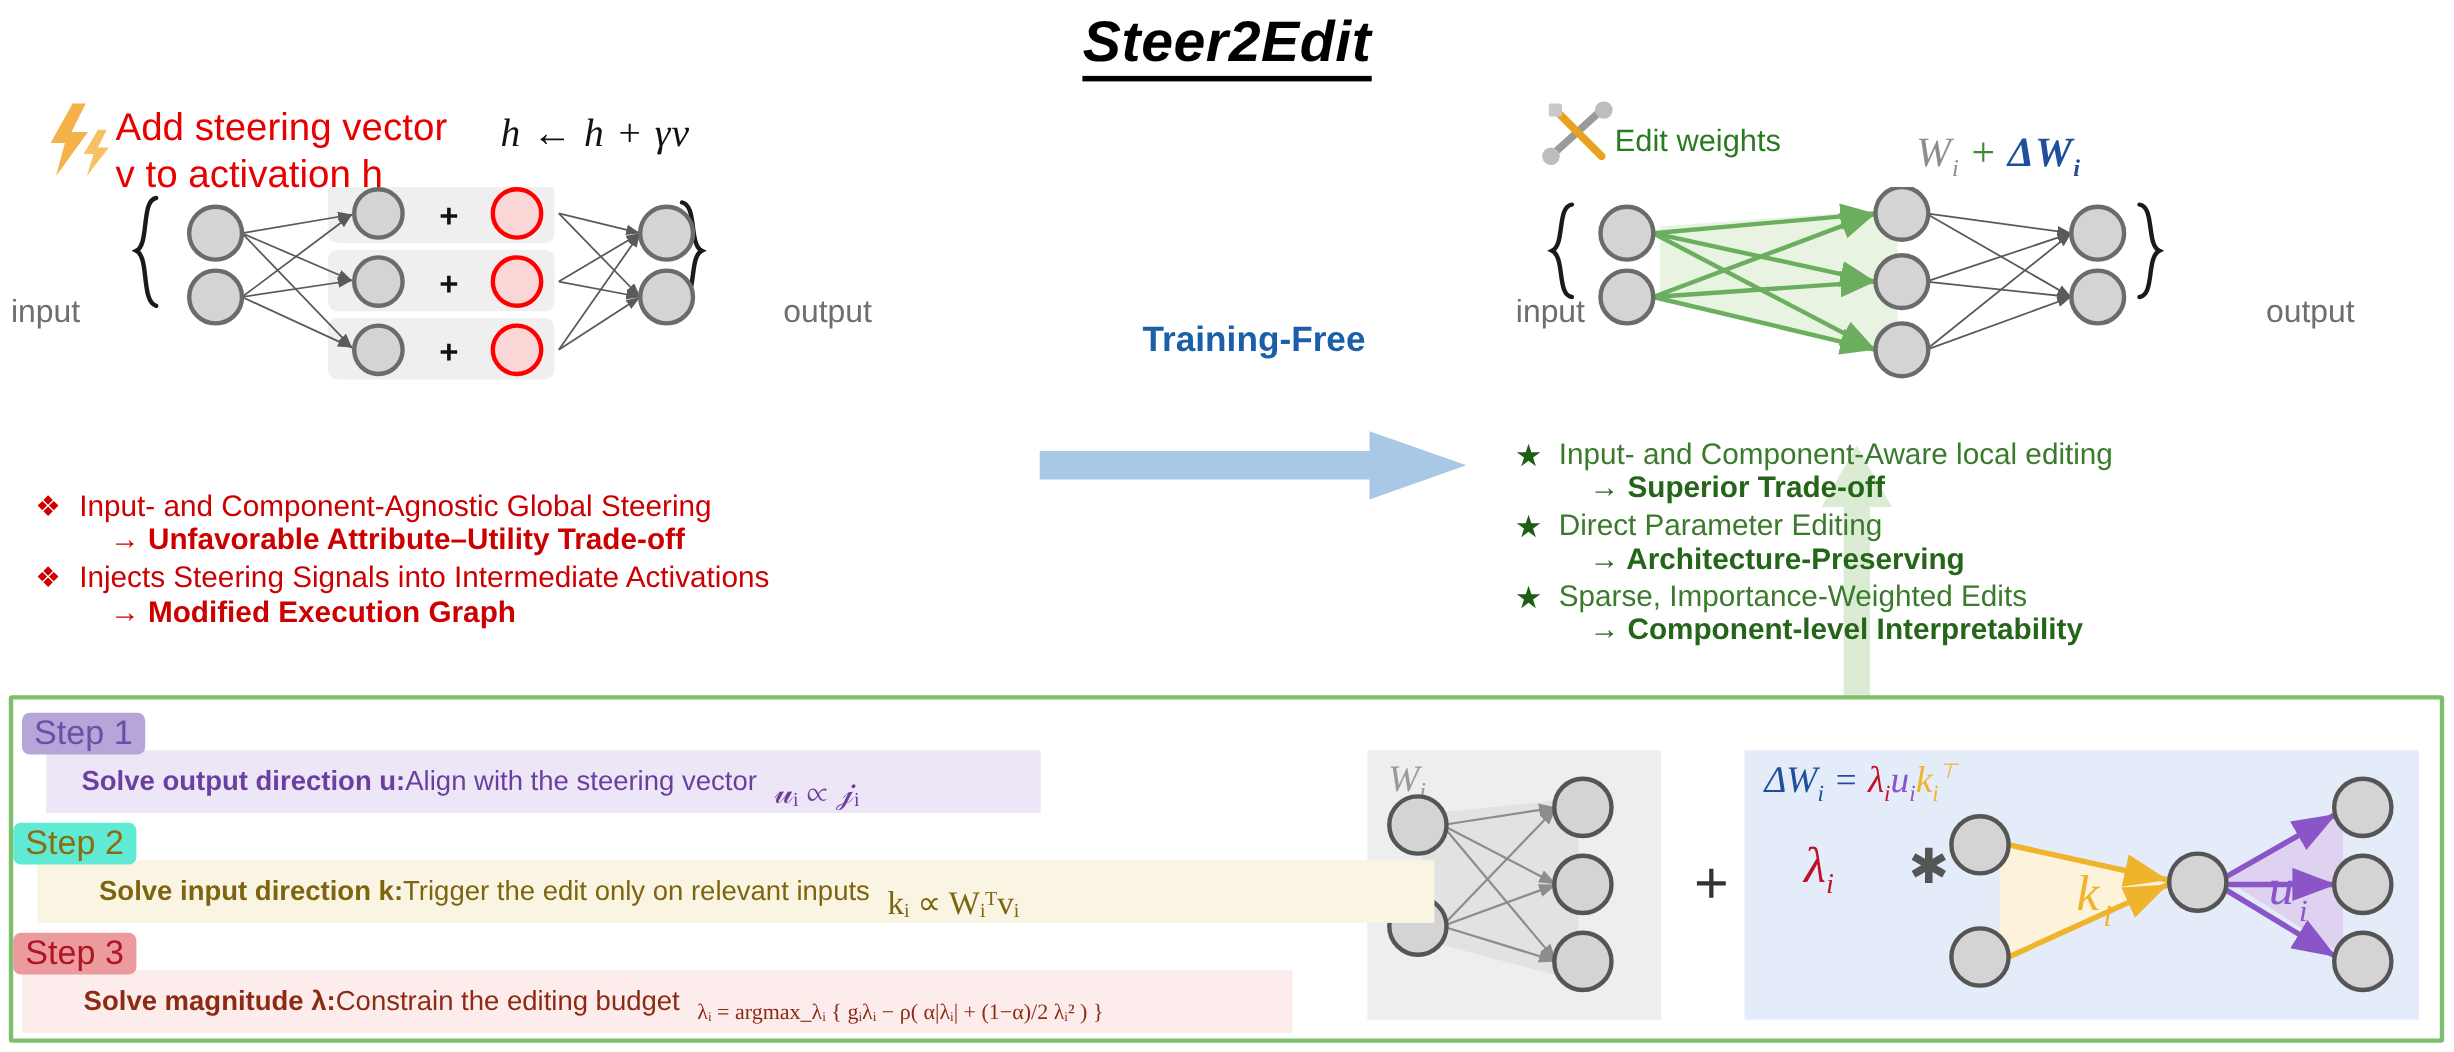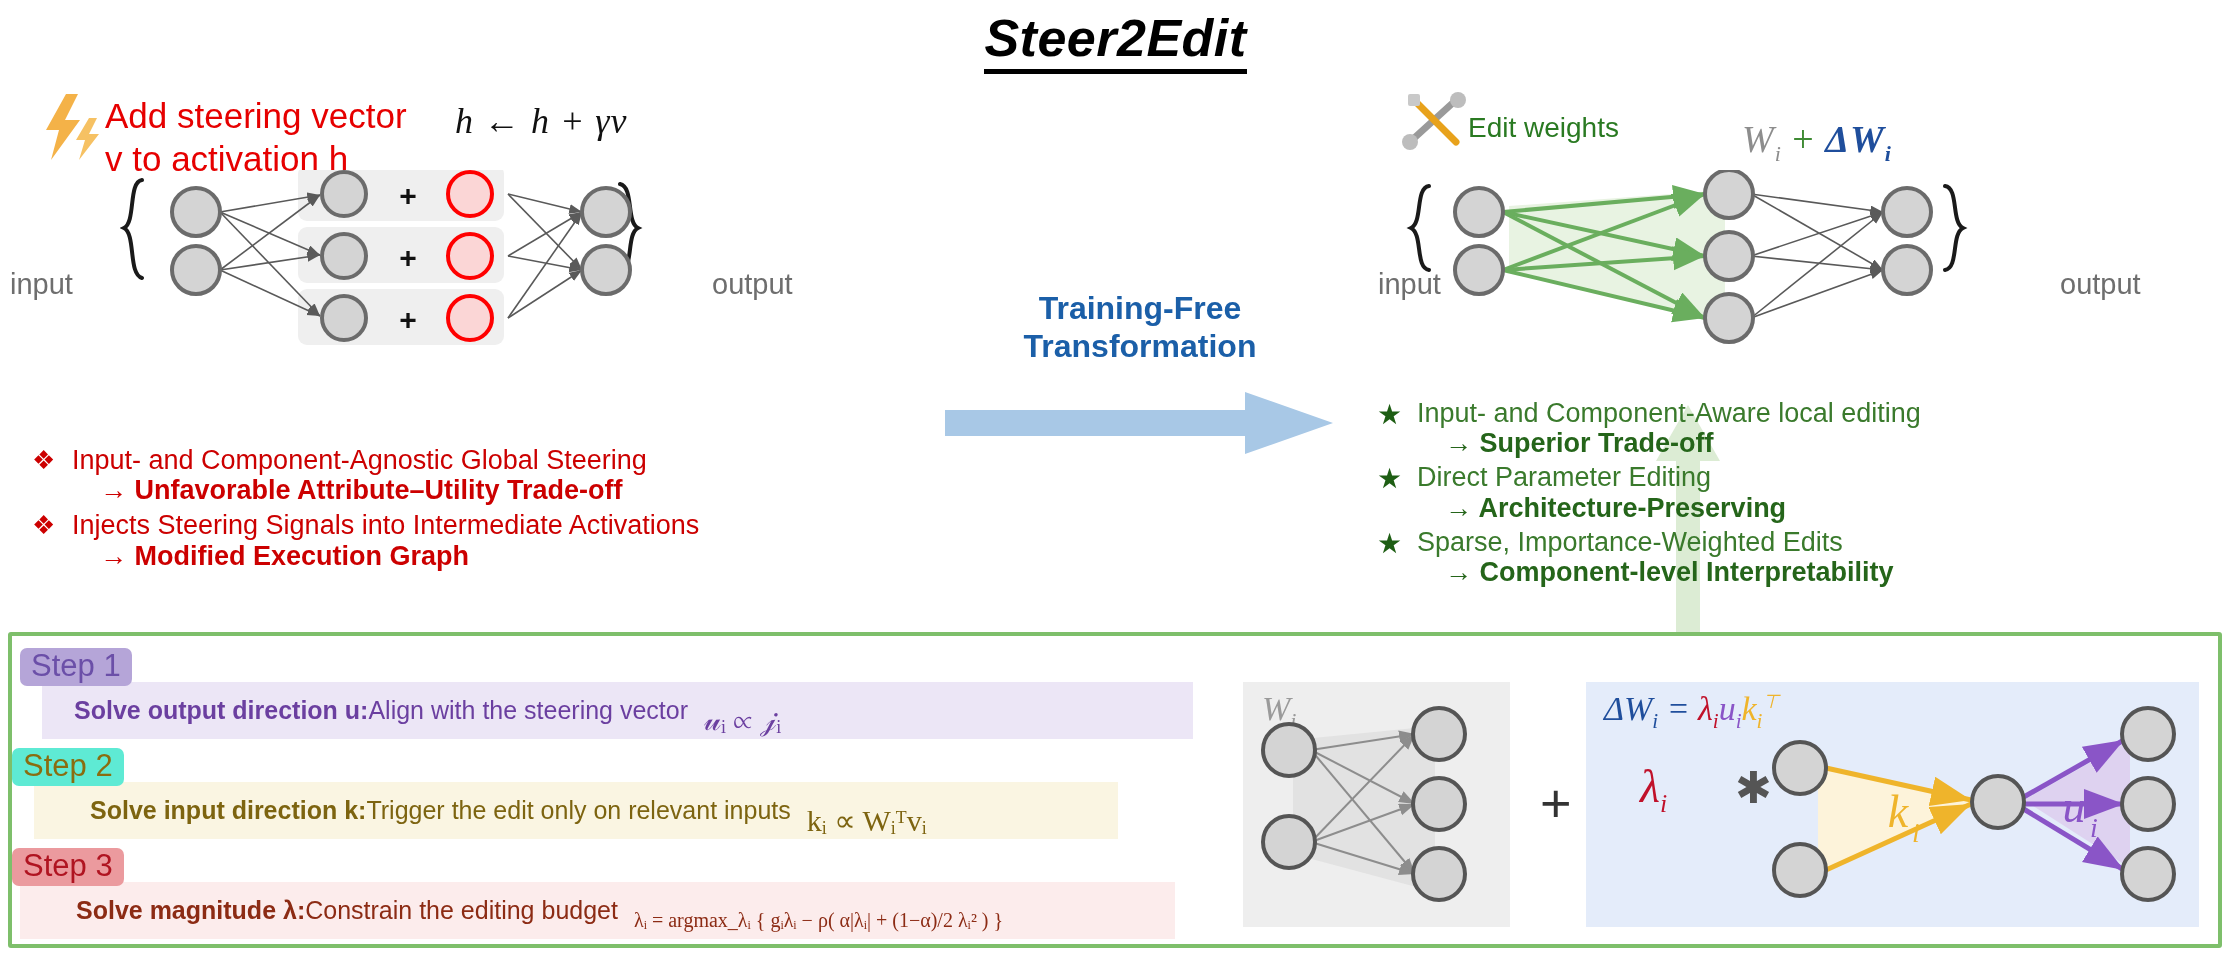--- a/index.html
+++ b/index.html
@@ -153,24 +153,24 @@
   .step-bar b { font-weight: bold; }
   .math-inline {
     font-family: "Liberation Serif", serif;
     margin-left: 16px;
     font-size: 30px;
     margin-top: 20px;
   }
 
   
   #step1-tag { left: 20px;  top: 648px; background: #b5a5d8; color: #6b4fa8; text-align: center; }
-  #step1-bar { left: 42px;  top: 682px; width: 1151px; background: #ece6f6; color: #6b3fa0; padding-left: 32px; }
+  #step1-bar { left: 42px;  top: 682px; width: 904px; background: #ece6f6; color: #6b3fa0; padding-left: 32px; }
   
   #step2-tag { left: 12px;  top: 748px; background: #5eead4; color: #8a6d10; }
-  #step2-bar { left: 34px;  top: 782px; width: 1084px; background: #faf5e2; color: #7d6410; }
+  #step2-bar { left: 34px;  top: 782px; width: 1270px; background: #faf5e2; color: #7d6410; }
   
   #step3-tag { left: 12px;  top: 848px; background: #eb9a9e; color: #b01421; }
   #step3-bar { left: 20px;  top: 882px; width: 1155px; background: #fcecec; color: #8c2b14; }
 
   
   #wi-panel {
     left: 1243px; top: 682px;
     width: 267px; height: 245px;
     background: #eeeeee;
   }
@@ -284,21 +284,20 @@
 
     <circle cx="486" cy="42" r="24" fill="#d4d4d4" stroke="#6b6b6b" stroke-width="4"></circle>
     <circle cx="486" cy="100" r="24" fill="#d4d4d4" stroke="#6b6b6b" stroke-width="4"></circle>
   </svg>
 
   <div class="abs side-label" id="left-input-label">input</div>
   <div class="abs side-label" id="left-output-label">output</div>
 
   <div class="abs" id="center-caption">
     <div>Training-Free</div>
-    <div>Transformation</div>
   </div>
   <svg class="abs" id="center-arrow" width="390" height="70" viewBox="0 0 390 70">
     <polygon points="0,20 300,20 300,2 388,33 300,64 300,46 0,46" fill="#a8c8e6"></polygon>
   </svg>
 
   <svg class="abs" id="tools-icon" viewBox="0 0 72 58">
     <g stroke="#9a9a9a" stroke-width="7" stroke-linecap="round" fill="none">
       <line x1="12" y1="48" x2="56" y2="8"></line>
     </g>
     <circle cx="58" cy="8" r="8" fill="#bdbdbd"></circle>

